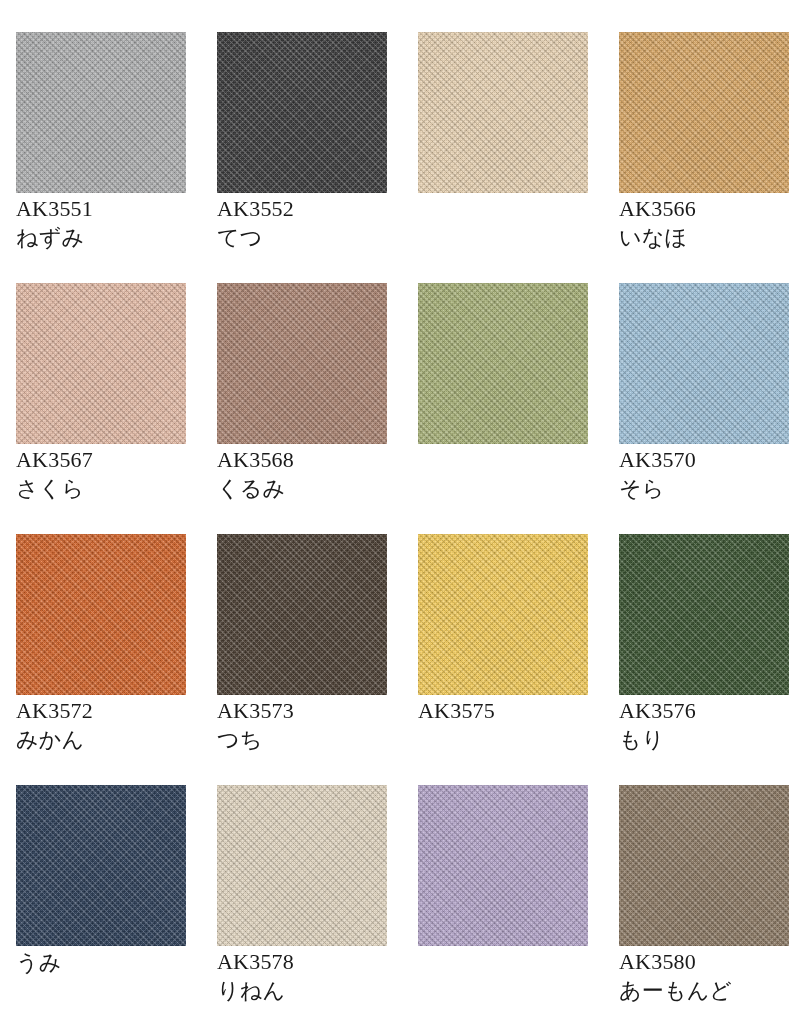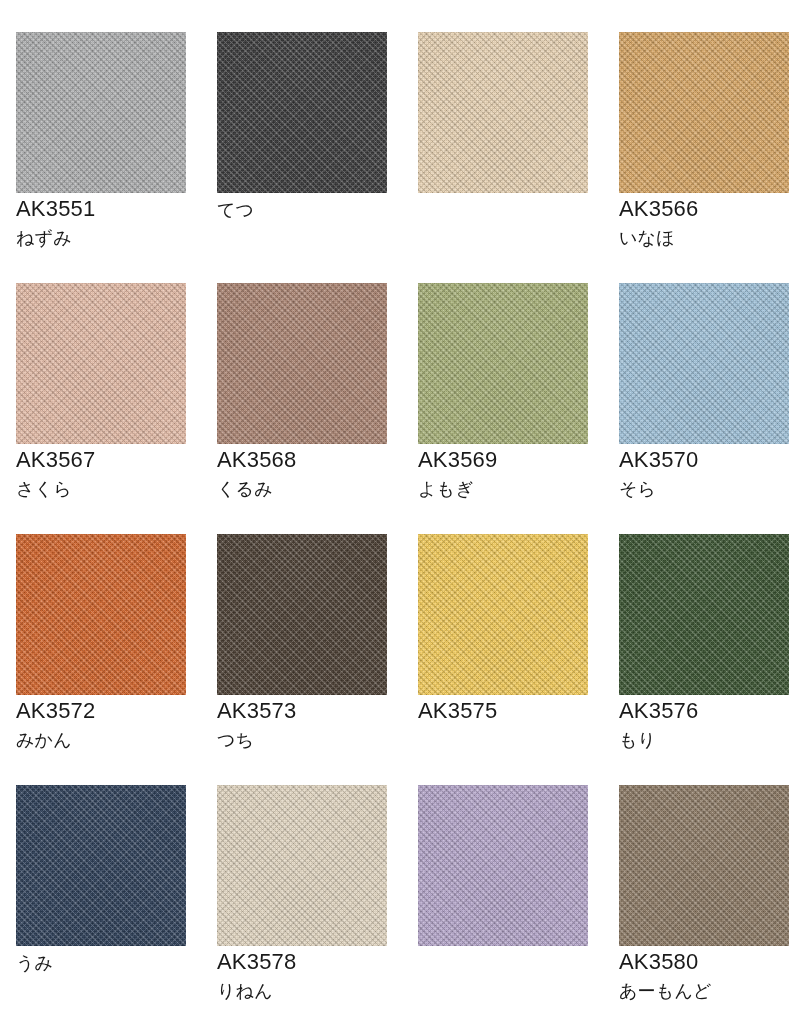--- a/index.html
+++ b/index.html
@@ -16,20 +16,21 @@
   }
   #swatch-grid {
     position: relative;
     width: 800px;
     height: 1028px;
     box-sizing: border-box;
     padding: 32px 0 0 16px;
     display: grid;
     grid-template-columns: repeat(4, 201px);
     grid-template-rows: repeat(4, 251px);
+    font-family: Liberation Serif, serif;
   }
   .swatch-cell {
     position: relative;
     width: 201px;
     height: 251px;
   }
   .swatch-chip {
     position: relative;
     width: 170px;
     height: 161px;
@@ -78,21 +79,21 @@
   .swatch-code {
     display: block;
     font-size: 22px;
     line-height: 28px;
     color: #1a1a1a;
     letter-spacing: 0.2px;
     white-space: nowrap;
   }
   .swatch-name {
     display: block;
-    font-size: 18px;
+    font-size: 22px;
     line-height: 30px;
     color: #1a1a1a;
     letter-spacing: 0.2px;
     white-space: nowrap;
   }
 </style>
 </head>
 <body style="background: rgb(255, 255, 255);">
 
 <div id="swatch-grid">
@@ -103,20 +104,21 @@
       <div class="swatch-label">
         <span class="swatch-code">AK3551</span>
         <span class="swatch-name">ねずみ</span>
       </div>
     </div>
     <div class="swatch-cell">
       <div class="swatch-chip" style="background-color: rgb(59, 59, 60);">
         <div class="weave"></div>
       </div>
       <div class="swatch-label">
+        <span class="swatch-code">AK3552</span>
         <span class="swatch-name">てつ</span>
       </div>
     </div>
     <div class="swatch-cell">
       <div class="swatch-chip" style="background-color: rgb(233, 211, 180);">
         <div class="weave"></div>
       </div>
     </div>
     <div class="swatch-cell">
       <div class="swatch-chip" style="background-color: rgb(216, 167, 101);">
@@ -141,24 +143,20 @@
         <div class="weave"></div>
       </div>
       <div class="swatch-label">
         <span class="swatch-code">AK3568</span>
         <span class="swatch-name">くるみ</span>
       </div>
     </div>
     <div class="swatch-cell">
       <div class="swatch-chip" style="background-color: rgb(168, 177, 120);">
         <div class="weave"></div>
-      </div>
-      <div class="swatch-label">
-        <span class="swatch-code">AK3569</span>
-        <span class="swatch-name">よもぎ</span>
       </div>
     </div>
     <div class="swatch-cell">
       <div class="swatch-chip" style="background-color: rgb(160, 194, 218);">
         <div class="weave"></div>
       </div>
       <div class="swatch-label">
         <span class="swatch-code">AK3570</span>
         <span class="swatch-name">そら</span>
       </div>

